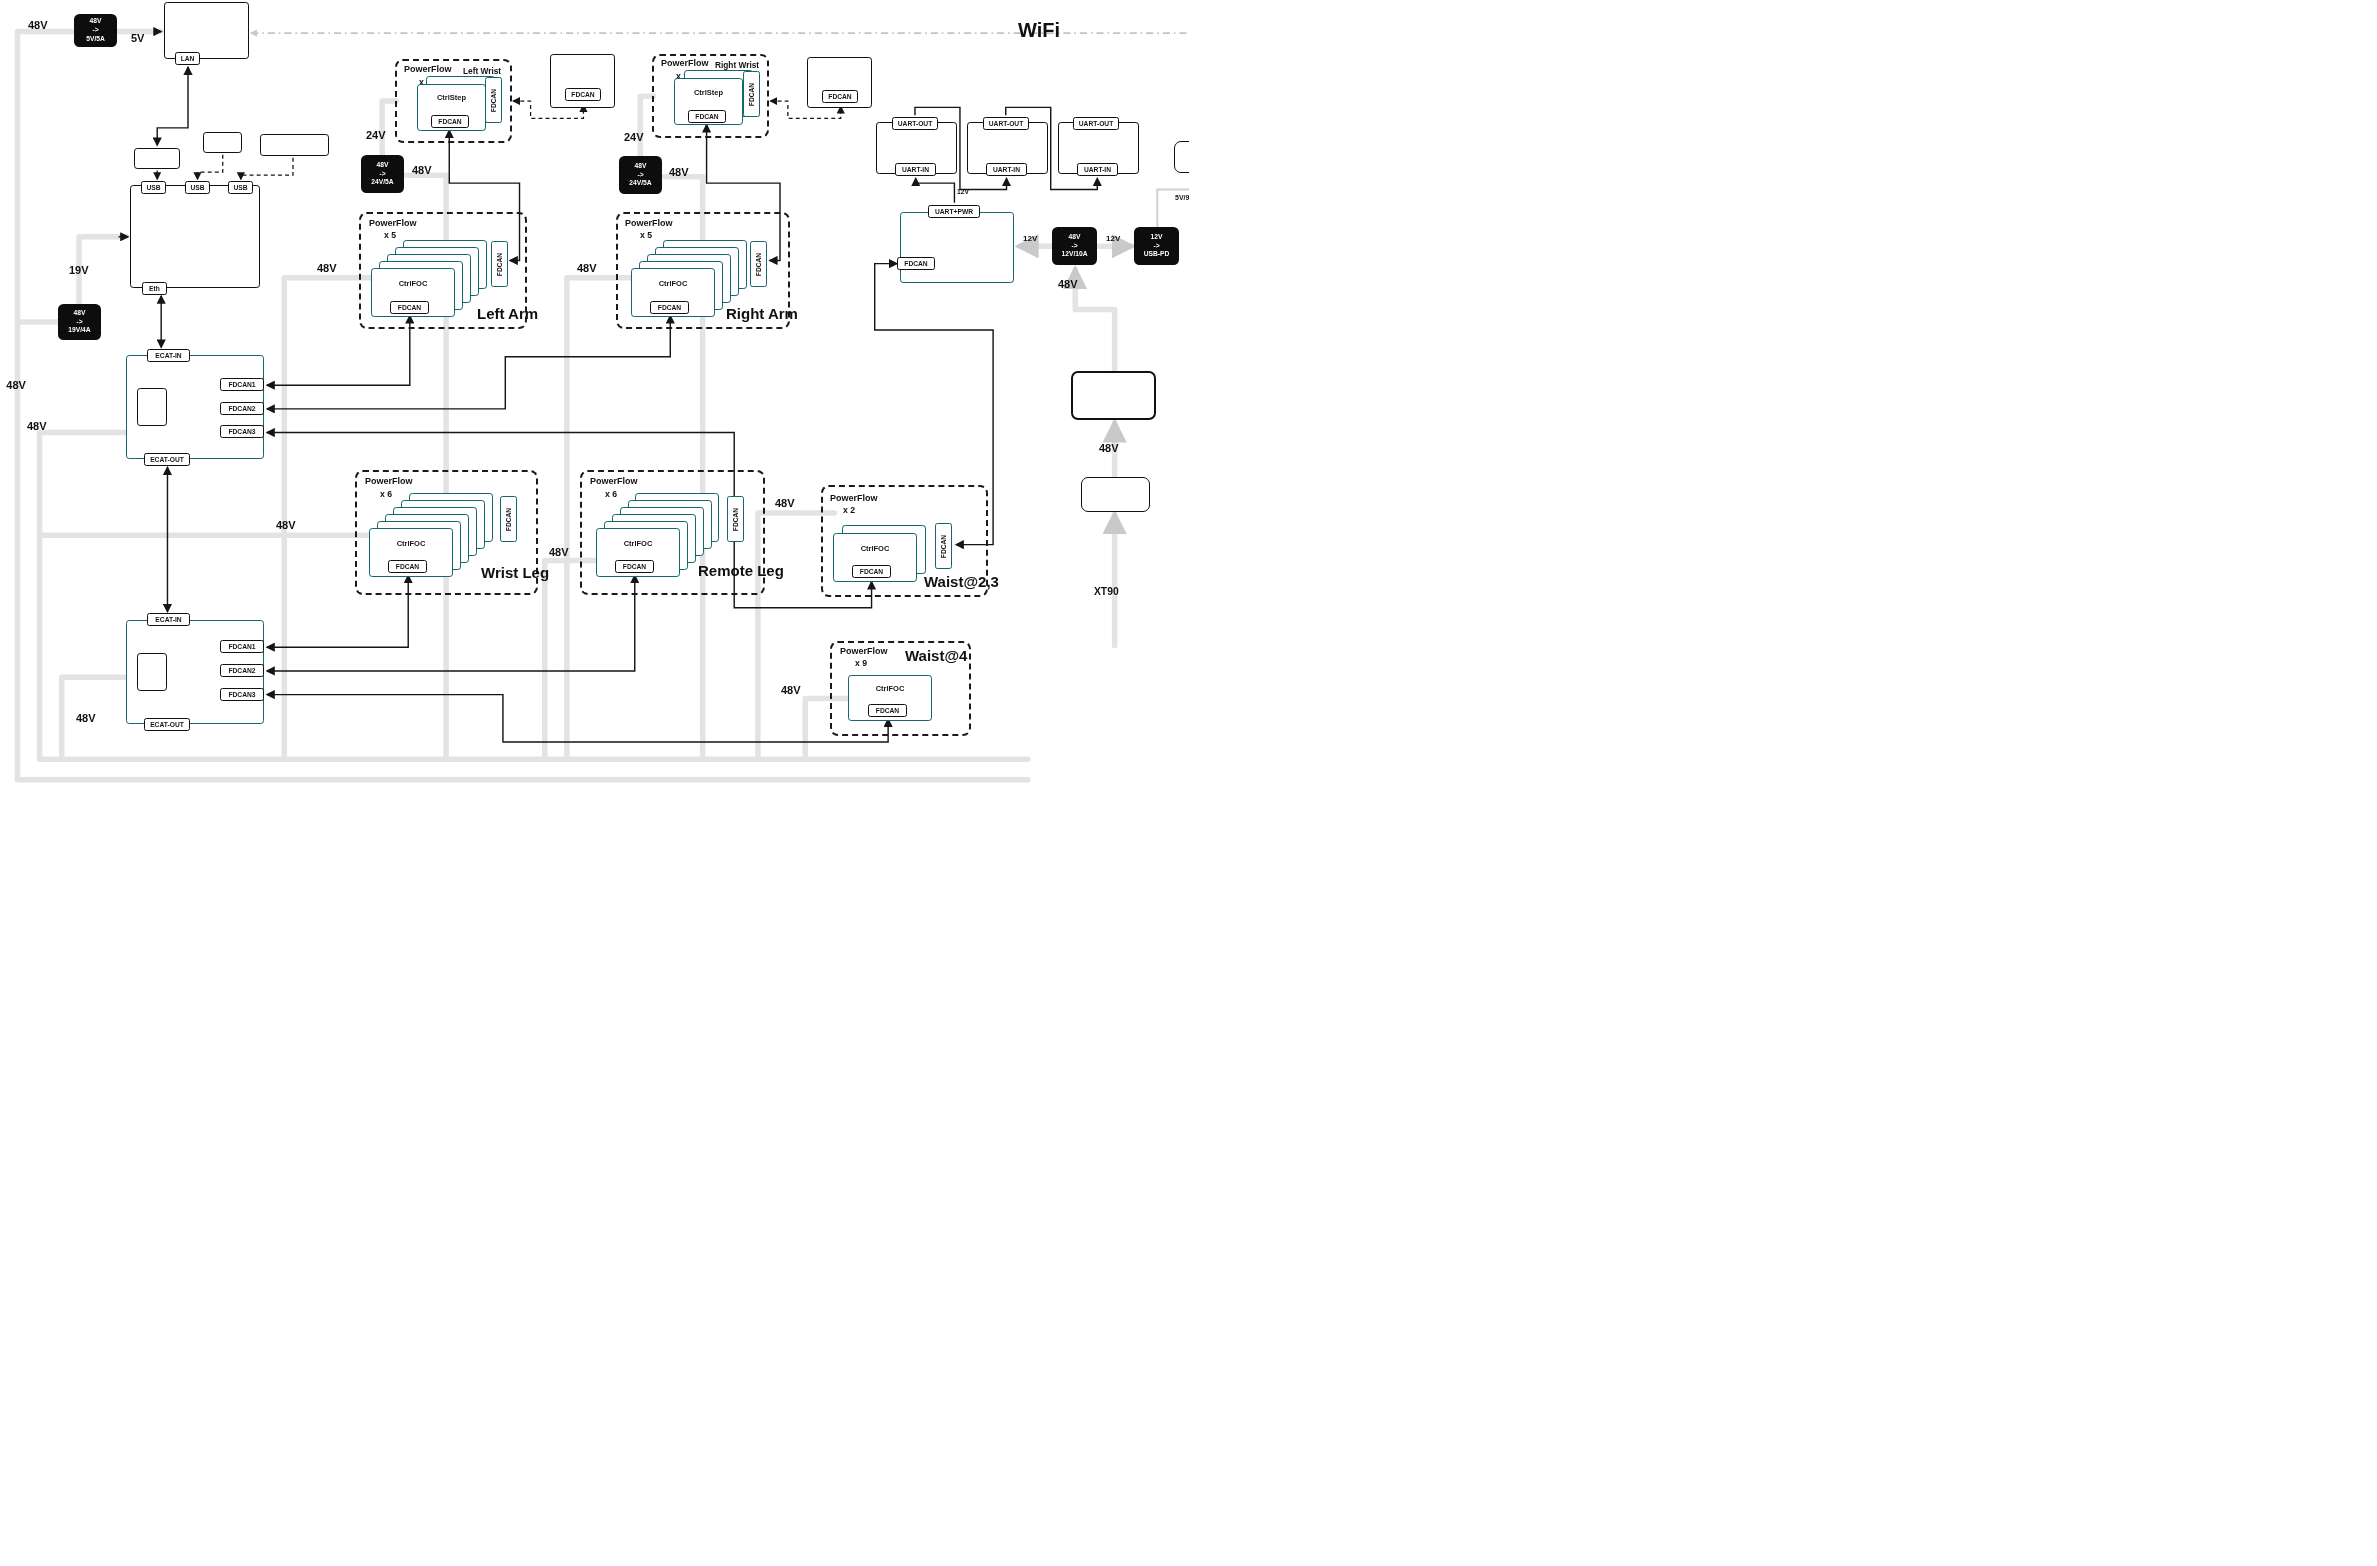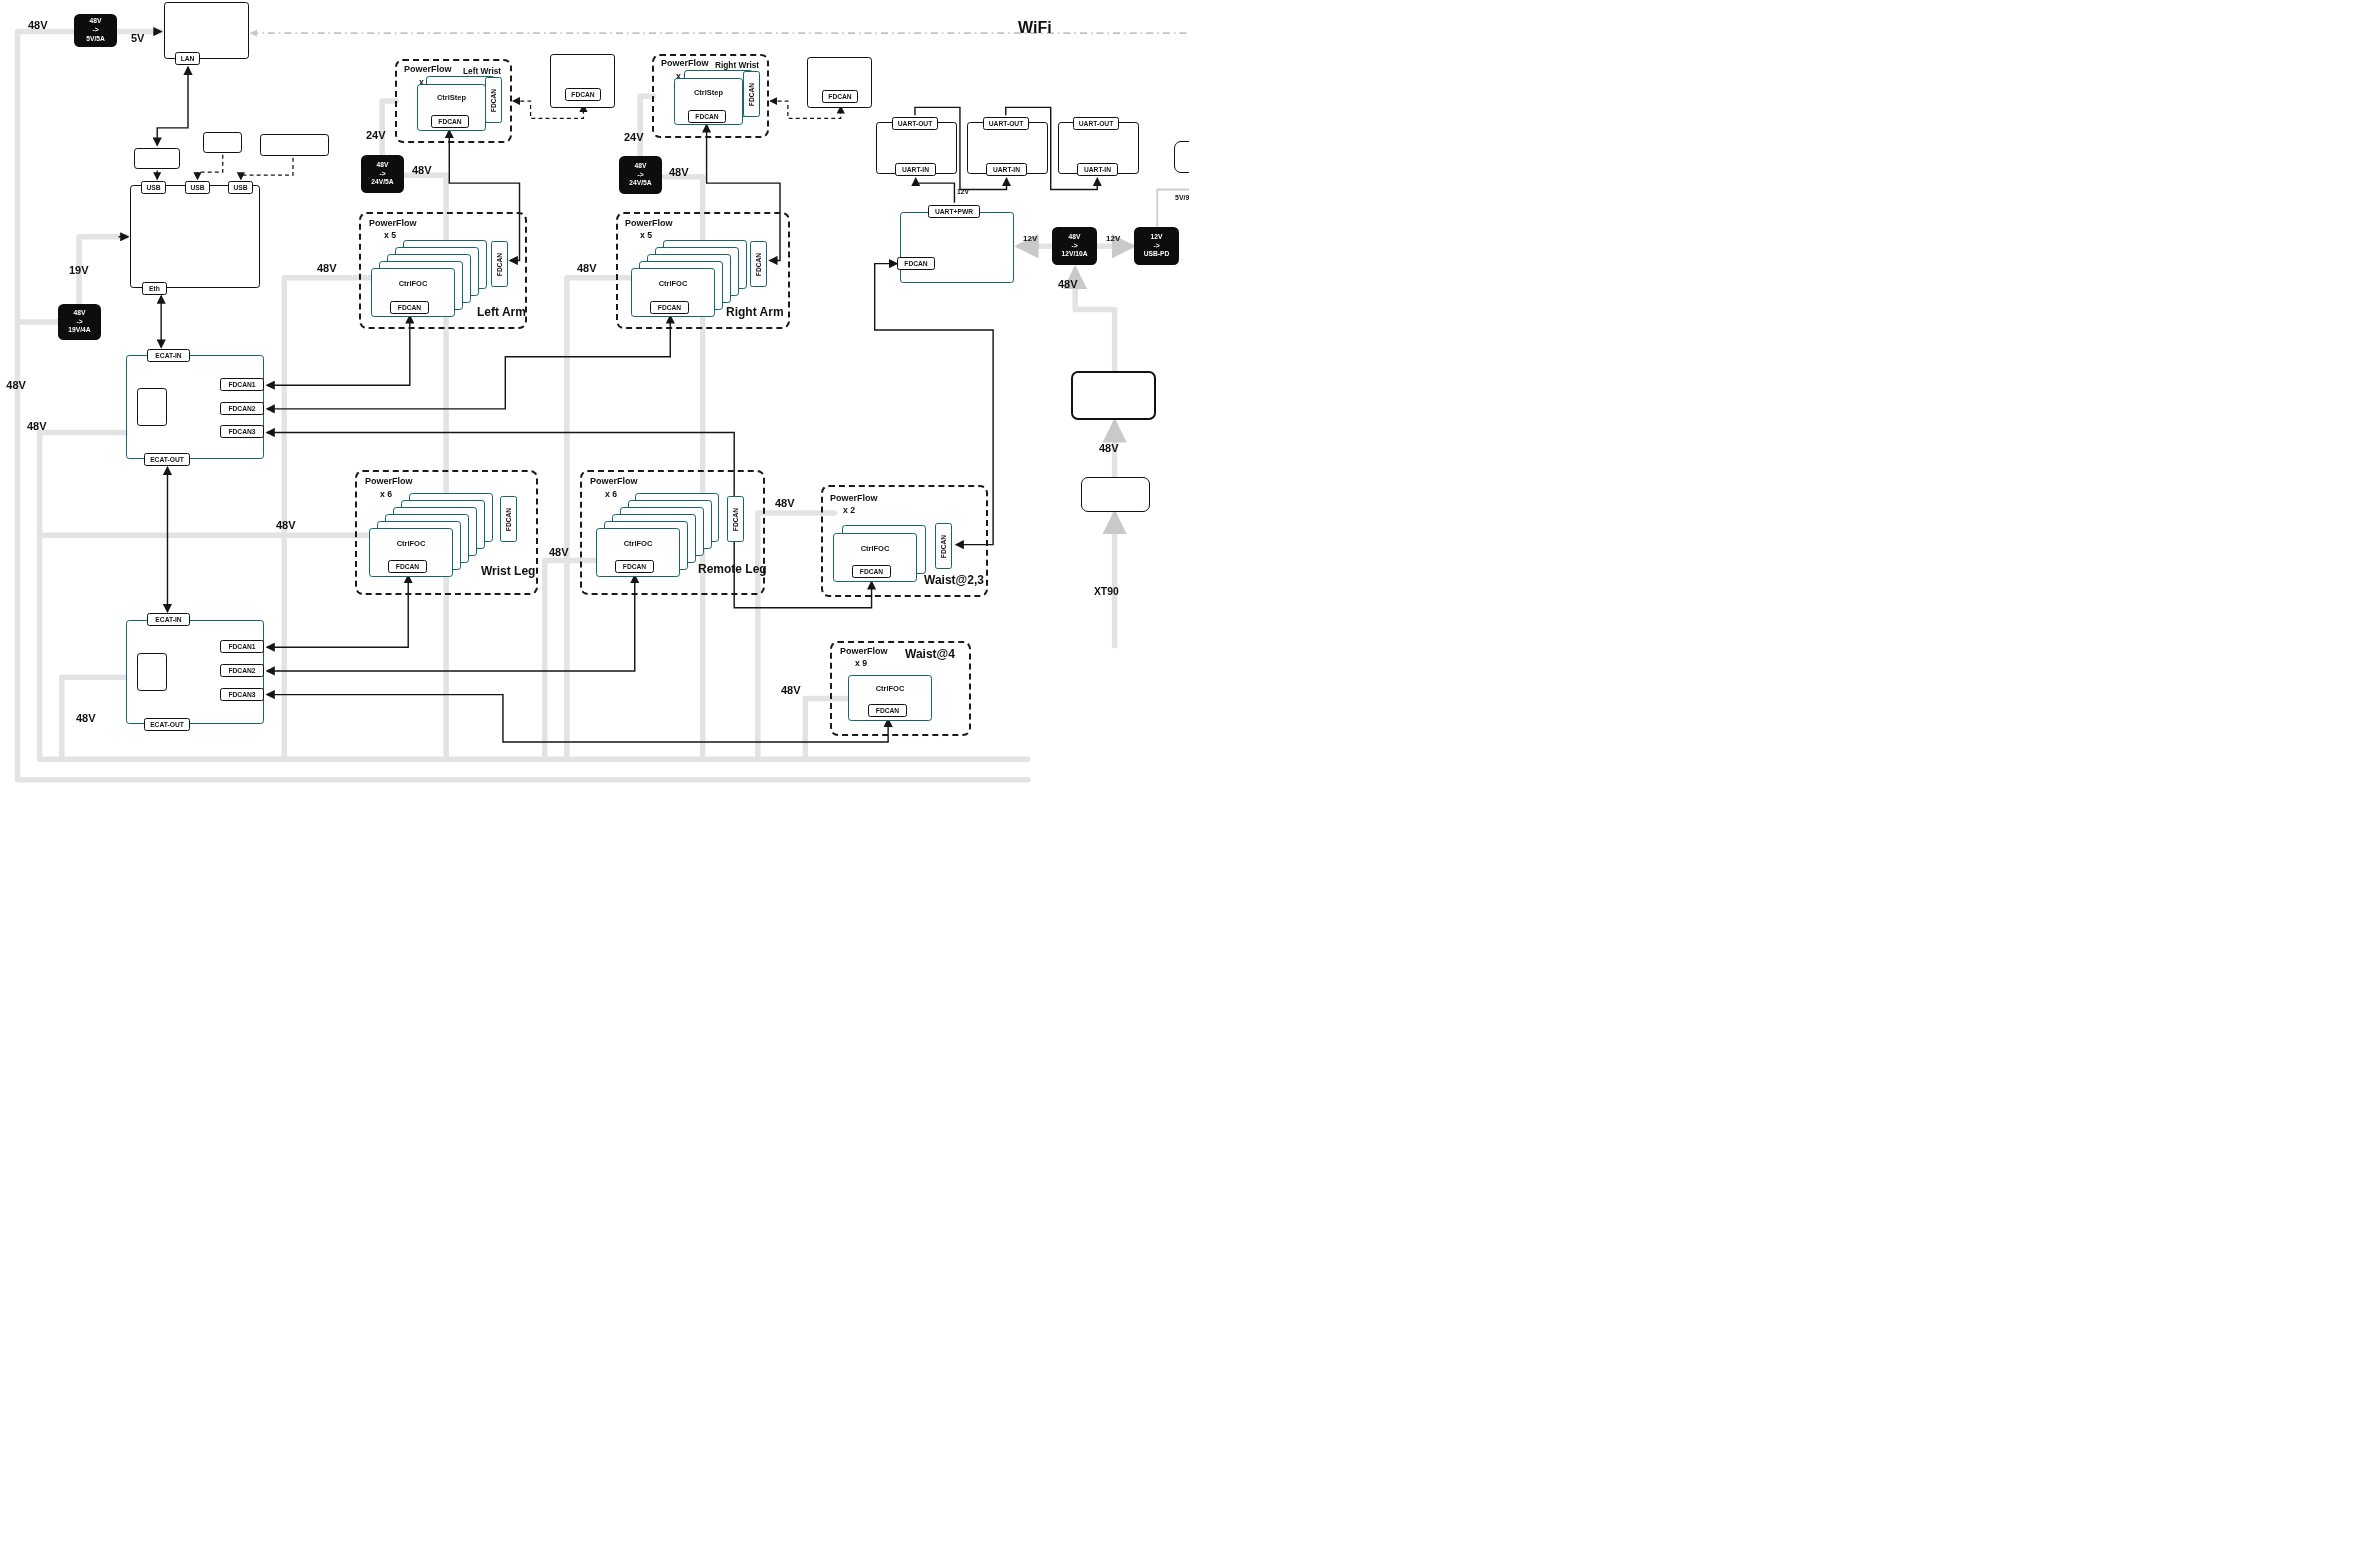--- a/index.html
+++ b/index.html
@@ -15,22 +15,22 @@
   .vtab{position:absolute;background:#fff;border:1.6px solid #15656c;border-radius:2.4px;
         display:flex;align-items:center;justify-content:center;overflow:hidden;z-index:4}
   .vtab span{transform:rotate(-90deg);font-weight:bold;font-size:6.7px;white-space:nowrap}
   .tc{position:absolute;display:flex;align-items:center;justify-content:center;text-align:center;font-weight:bold;white-space:nowrap}
   .conv{position:absolute;background:#0d0d0d;color:#fff;border-radius:5.5px;display:flex;flex-direction:column;
         align-items:center;justify-content:center;font-weight:bold;font-size:6.7px;line-height:1.3;text-align:center;z-index:5}
   .battery{position:absolute;background:#e8332a;border-radius:9.5px;display:flex;flex-direction:column;gap:6.3px;
         align-items:center;justify-content:center;color:#fff;font-weight:bold;font-size:12px;z-index:5}
   .rnd{border-radius:7px}
   .f8{font-size:6.3px}.f85{font-size:6.7px}.f9{font-size:7px}.f95{font-size:7.5px}.f10{font-size:8px}
-  .f105{font-size:8.3px}.f11{font-size:8.7px}.f115{font-size:9px}.f12{font-size:12px}
-  .f13{font-size:10.3px}.f14{font-size:11px}.f20{font-size:16px}
+  .f105{font-size:8.3px}.f11{font-size:8.7px}.f115{font-size:9px}.f12{font-size:15px}
+  .f13{font-size:10.3px}.f14{font-size:11px}.f20{font-size:20px}
   .mono{font-family:"DejaVu Sans Mono",monospace}
   svg.wires{position:absolute;left:0;top:0;z-index:0}
   .z3{z-index:3}.z5{z-index:5}
 </style>
 </head>
 <body>
 
 <div class="canvas">
 
   <svg class="wires" width="1189" height="783" viewBox="0 0 1506 992">

